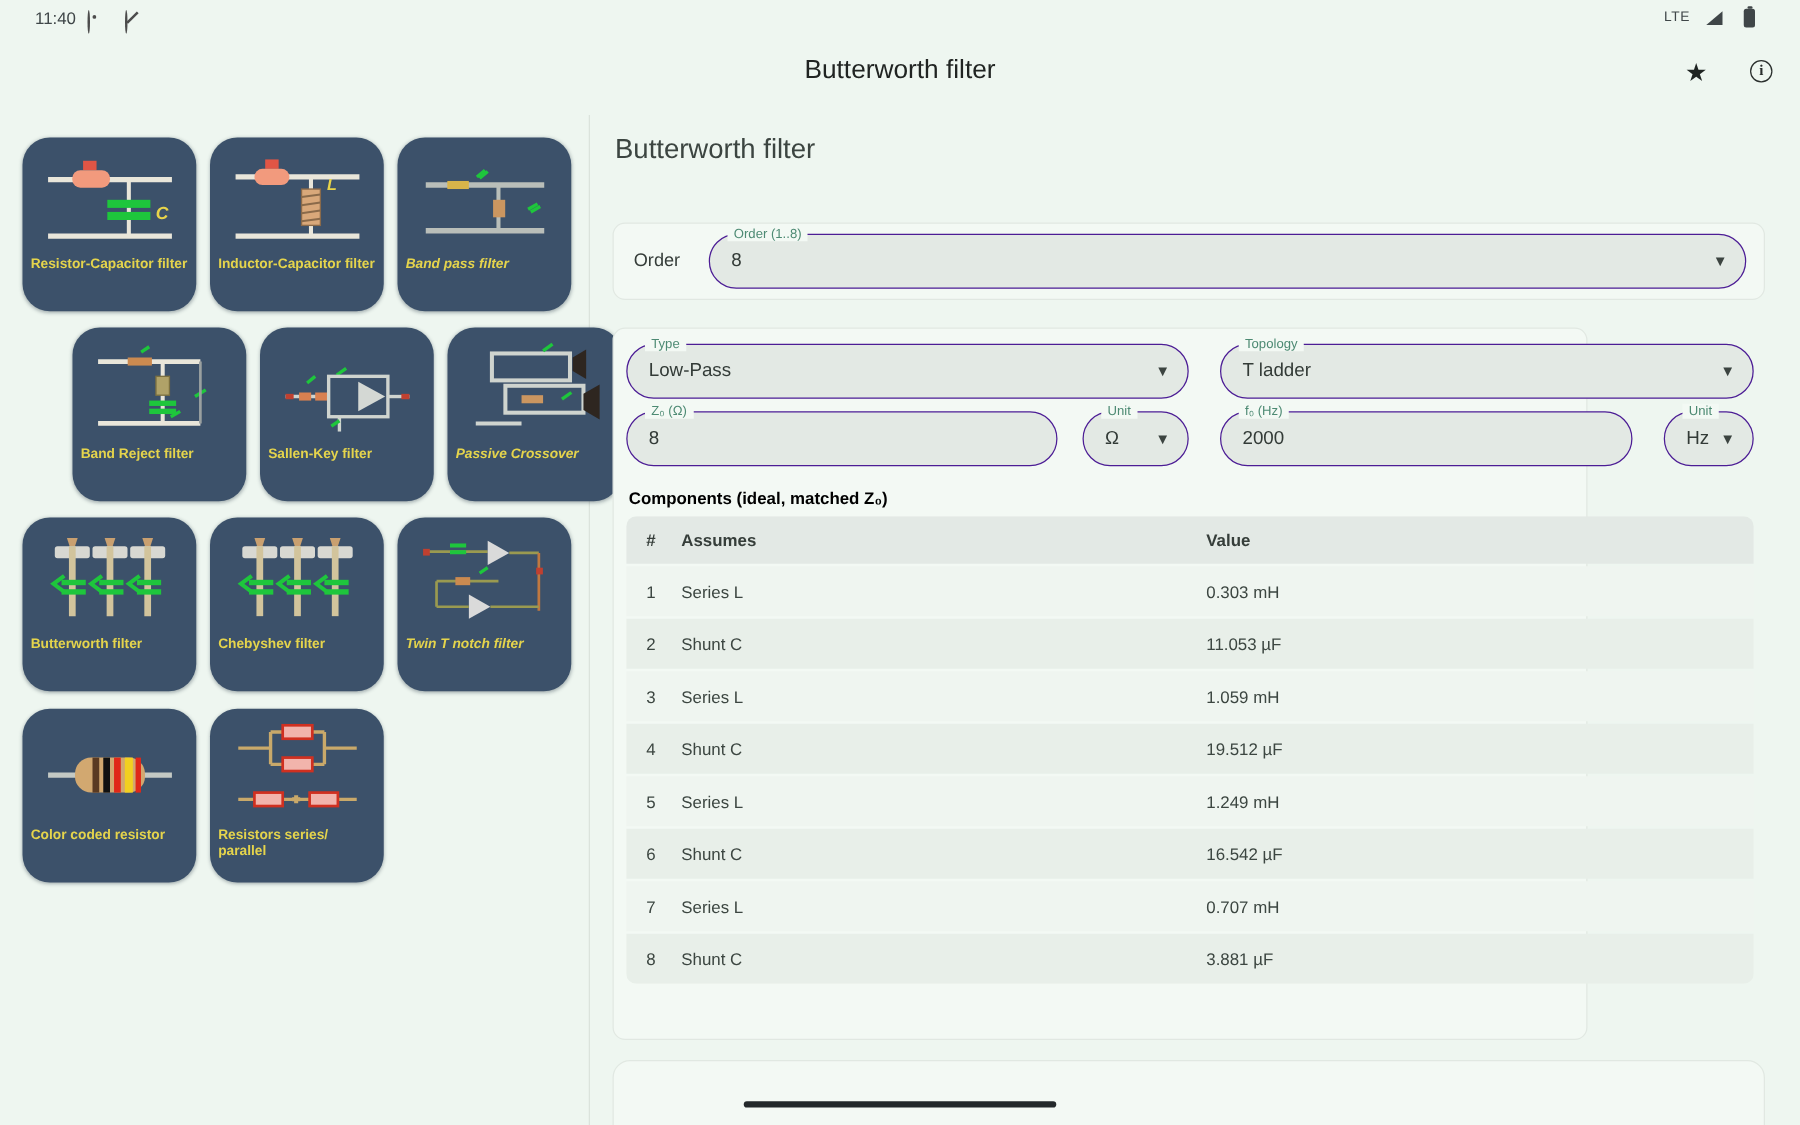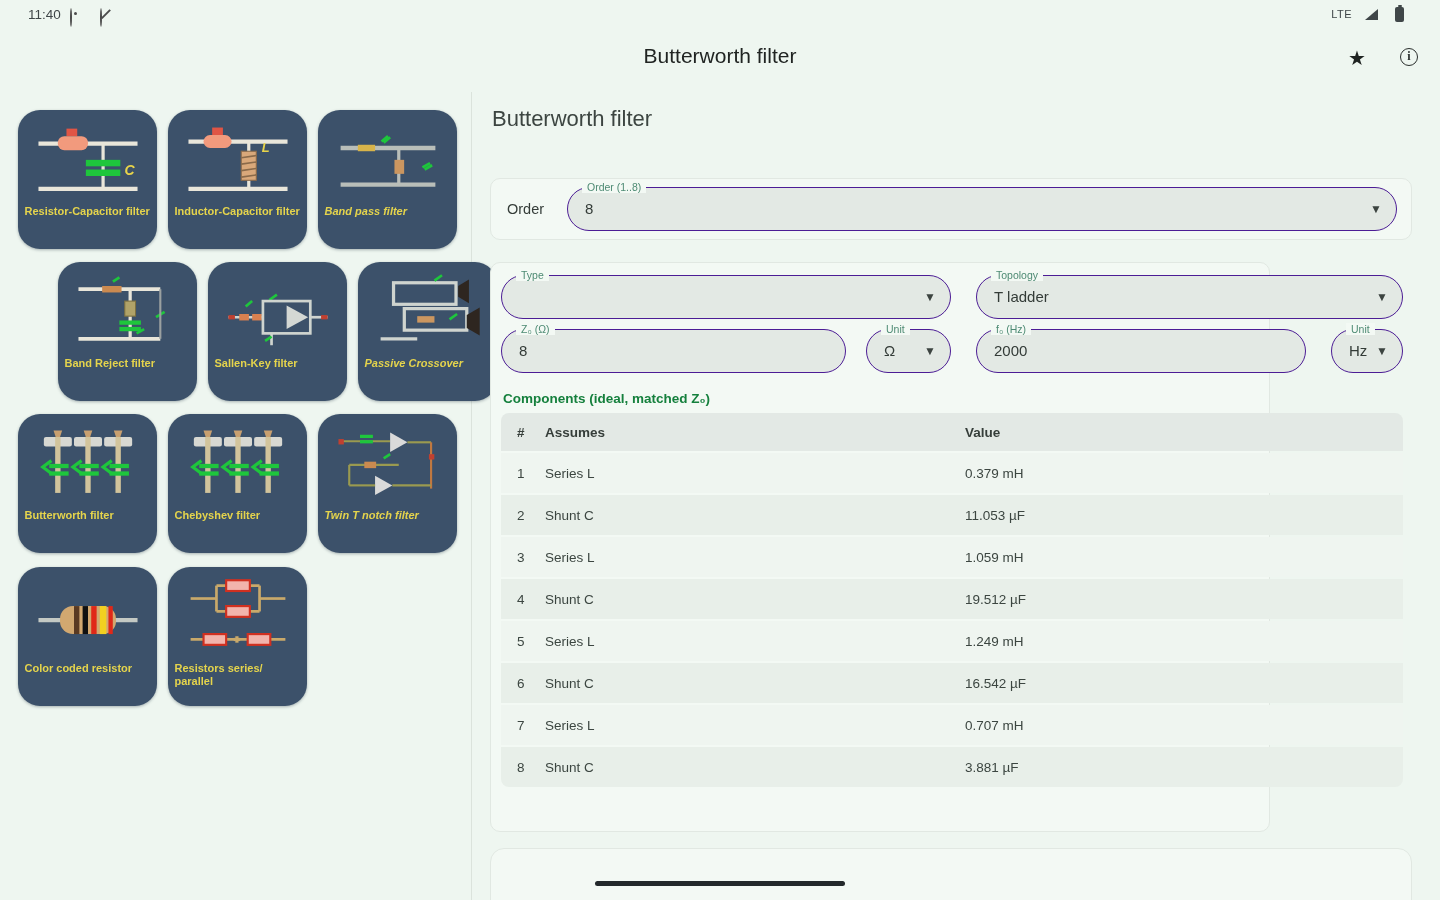--- a/index.html
+++ b/index.html
@@ -51,21 +51,21 @@
   .order-field { flex:1; margin-left:8px; margin-right:14px; }
 
   .big-card { left:0; top:170px; width:780px; height:570px; }
   .f-type { position:absolute; left:10px; top:12px; width:450px; }
   .f-topology { position:absolute; left:485px; top:12px; width:427px; }
   .f-z0 { position:absolute; left:10px; top:66px; width:345px;text-decoration:underline; }
   .f-z0unit { position:absolute; left:375px; top:66px; width:85px; }
   .f-f0 { position:absolute; left:485px; top:66px; width:330px; }
   .f-f0unit { position:absolute; left:840px; top:66px; width:72px; }
 
-  .comp-title { position:absolute; left:12px; top:128px; font-size:13.5px; font-weight:bold; color:#15803d; }
+  .comp-title { position:absolute; left:12px; top:128px; font-size:13.5px; font-weight:bold; color:#000000; }
 
   .ctable { position:absolute; left:10px; top:150px; width:902px; border-radius:8px; overflow:hidden; }
   .trow { display:flex; align-items:center; height:40px; margin-bottom:2px; font-size:13.5px; color:#3c4641; }
   .trow:last-child { margin-bottom:0; }
   .thead { background:#e3e9e5; font-weight:bold; height:38px; color:#363e3a; }
   .r-odd { background:#eff5f0; }
   .r-even { background:#e8efe9; }
   .c-num { width:44px; padding-left:16px; }
   .c-el { width:420px; }
   .c-val { flex:1; }
@@ -318,20 +318,21 @@
         <span class="flabel">Order (1..8)</span>
         <span class="fvalue">8</span>
         <span class="caret">▼</span>
       </div>
     </div>
 
     <div class="card big-card">
 
       <div class="mfield f-type">
         <span class="flabel">Type</span>
+        <span class="fvalue">Low-Pass</span>
         <span class="caret">▼</span>
       </div>
 
       <div class="mfield f-topology">
         <span class="flabel">Topology</span>
         <span class="fvalue">T ladder</span>
         <span class="caret">▼</span>
       </div>
 
       <div class="mfield f-z0">
@@ -360,21 +361,21 @@
 
       <div class="ctable">
         <div class="trow thead">
           <div class="c-num">#</div>
           <div class="c-el">Assumes</div>
           <div class="c-val">Value</div>
         </div>
         <div class="trow r-odd">
           <div class="c-num">1</div>
           <div class="c-el">Series L</div>
-          <div class="c-val">0.379 mH</div>
+          <div class="c-val">0.303 mH</div>
         </div>
         <div class="trow r-even">
           <div class="c-num">2</div>
           <div class="c-el">Shunt C</div>
           <div class="c-val">11.053 µF</div>
         </div>
         <div class="trow r-odd">
           <div class="c-num">3</div>
           <div class="c-el">Series L</div>
           <div class="c-val">1.059 mH</div>

